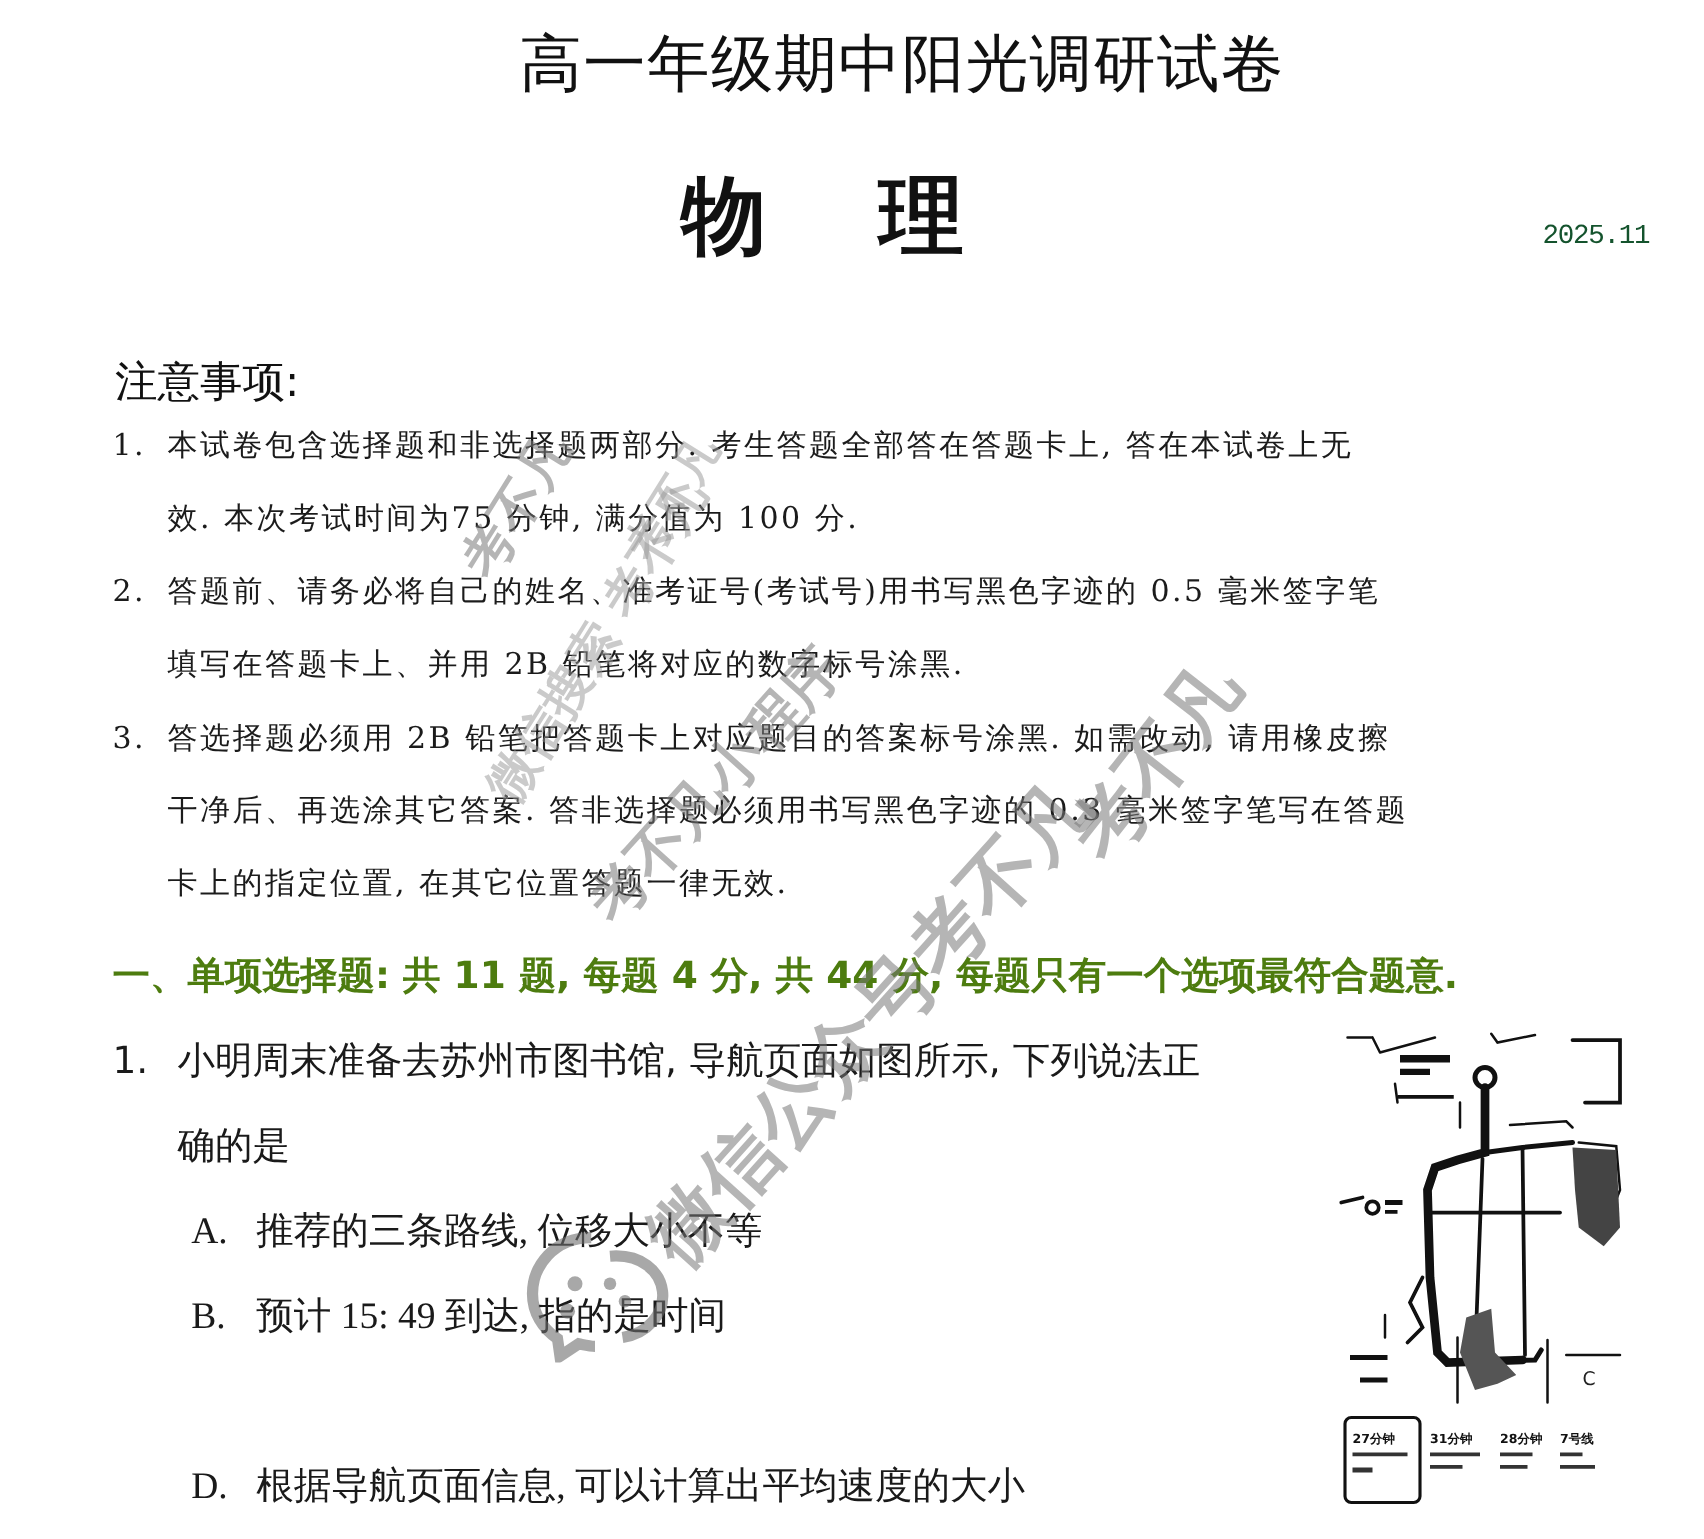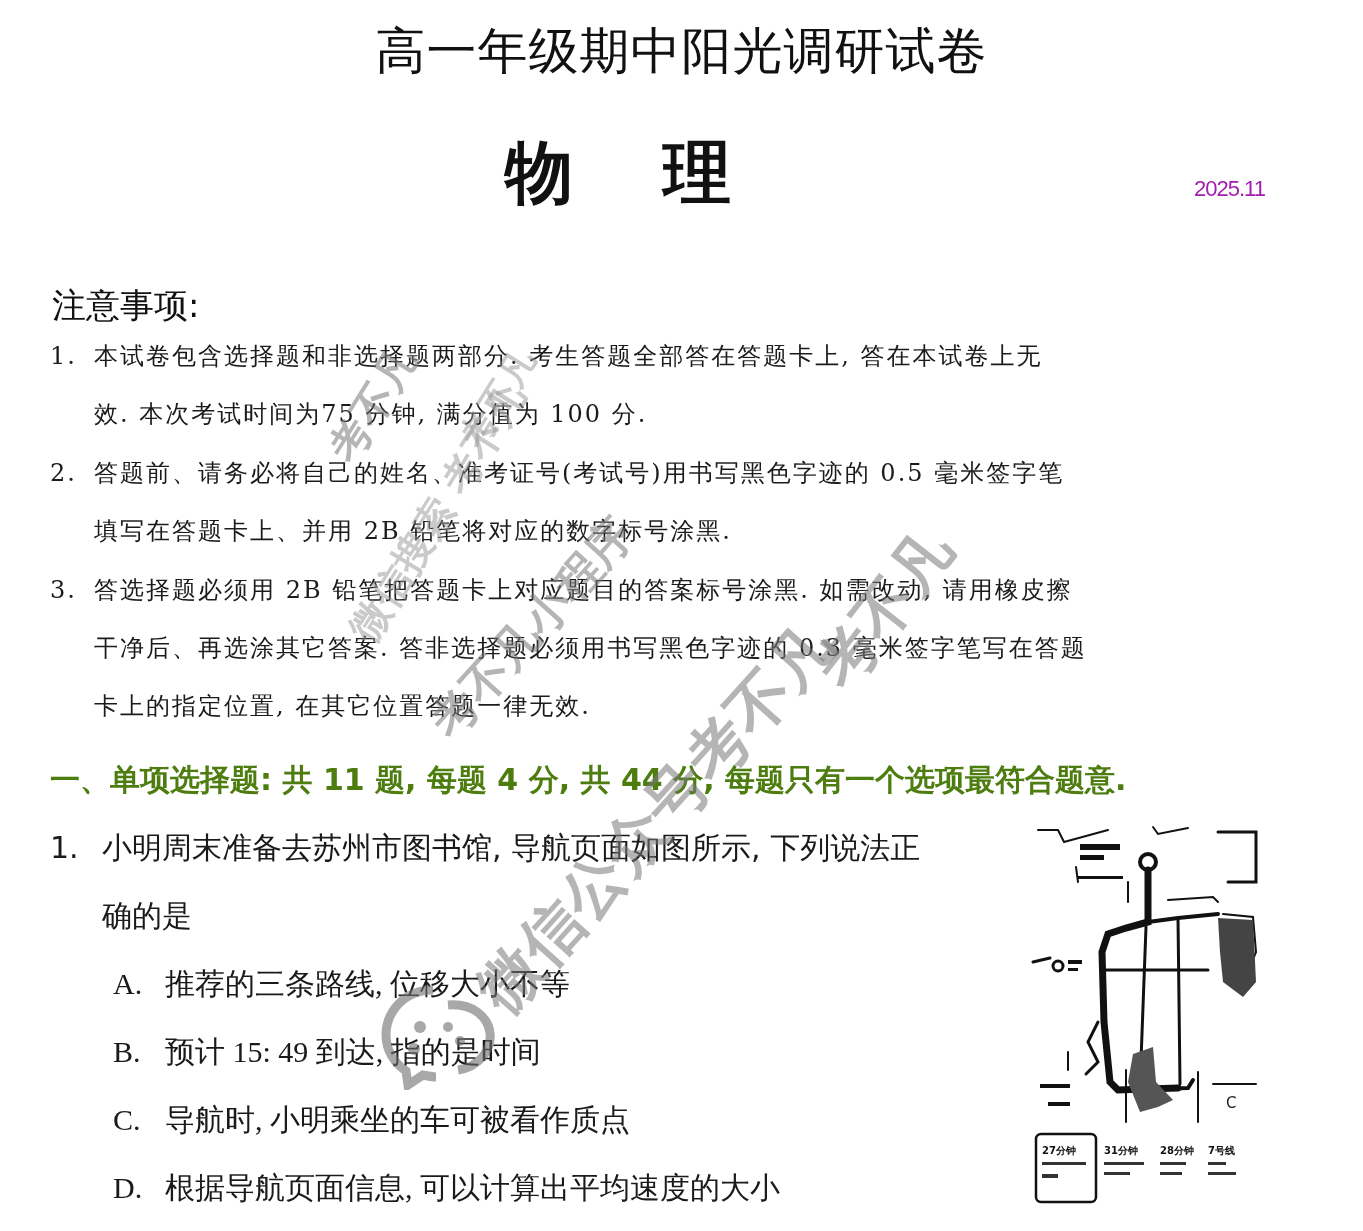--- a/index.html
+++ b/index.html
@@ -1,35 +1,35 @@
 <!DOCTYPE html>
 <html><head>
 <meta charset="utf-8">
 <style>
   html, body { margin: 0; padding: 0; }
   body {
     width: 1363px; height: 1231px; overflow: hidden;
     background: #ffffff; position: relative;
     font-family: "DejaVu Serif", serif; color: #1a1a1a;
   }
-  .page { position: absolute; inset: 0; }
+  .page { position: absolute; inset: 0; margin-left: 40px; }
   .title-line {
     position: absolute; top: 18px; left: 0; width: 1363px; text-align: center;
     font-family: "DejaVu Sans", sans-serif; font-size: 50px; letter-spacing: 1px; color: #111;
   }
   .subject {
     position: absolute; top: 128px; left: 0; width: 1236px; text-align: center;
     font-family: "DejaVu Sans", sans-serif; font-size: 68px; font-weight: bold; color: #111;
     word-spacing: 0;
   }
   .subject span { display: inline-block; }
   .subject .gap { width: 90px; }
   .date {
     position: absolute; top: 176px; left: 1194px;
-    font-family: Liberation Sans, sans-serif; font-size: 22px; color: #a21caf; letter-spacing: -1px;
+    font-family: Liberation Mono, monospace; font-size: 22px; color: #14532d; letter-spacing: -1px;
   }
   .notice-heading {
     position: absolute; top: 283px; left: 52px;
     font-family: "DejaVu Sans", sans-serif; font-size: 34px; color: #111;
   }
   .notice-line {
     position: absolute; left: 50px; font-size: 24px; color: #1b1b1b; white-space: nowrap;
     letter-spacing: 2px;
   }
   .notice-line .num { display: inline-block; width: 44px; }
@@ -96,23 +96,20 @@
     <span class="num">1.</span><span>小明周末准备去苏州市图书馆, 导航页面如图所示, 下列说法正</span>
   </div>
   <div class="q-line cont" style="top:896px">确的是</div>
 
   <div class="option" style="top:964px">
     <span class="letter">A.</span><span>推荐的三条路线, 位移大小不等</span>
   </div>
   <div class="option" style="top:1032px">
     <span class="letter">B.</span><span>预计 15: 49 到达, 指的是时间</span>
   </div>
-  <div class="option" style="top:1100px">
-    <span class="letter">C.</span><span>导航时, 小明乘坐的车可被看作质点</span>
-  </div>
   <div class="option" style="top:1168px">
     <span class="letter">D.</span><span>根据导航页面信息, 可以计算出平均速度的大小</span>
   </div>
 
   <svg class="map-figure" viewBox="0 0 232 392" xmlns="http://www.w3.org/2000/svg">
     <g fill="none" stroke="#111" stroke-linecap="round">
       <path d="M10 8 L30 8 M30 8 L36 20 M36 20 L80 8" stroke-width="2"></path>
       <path d="M125 5 L130 12 L160 6" stroke-width="2"></path>
       <path d="M190 10 L228 10 L228 60 L200 60" stroke-width="3"></path>
       <circle cx="120" cy="40" r="8" stroke-width="4"></circle>

